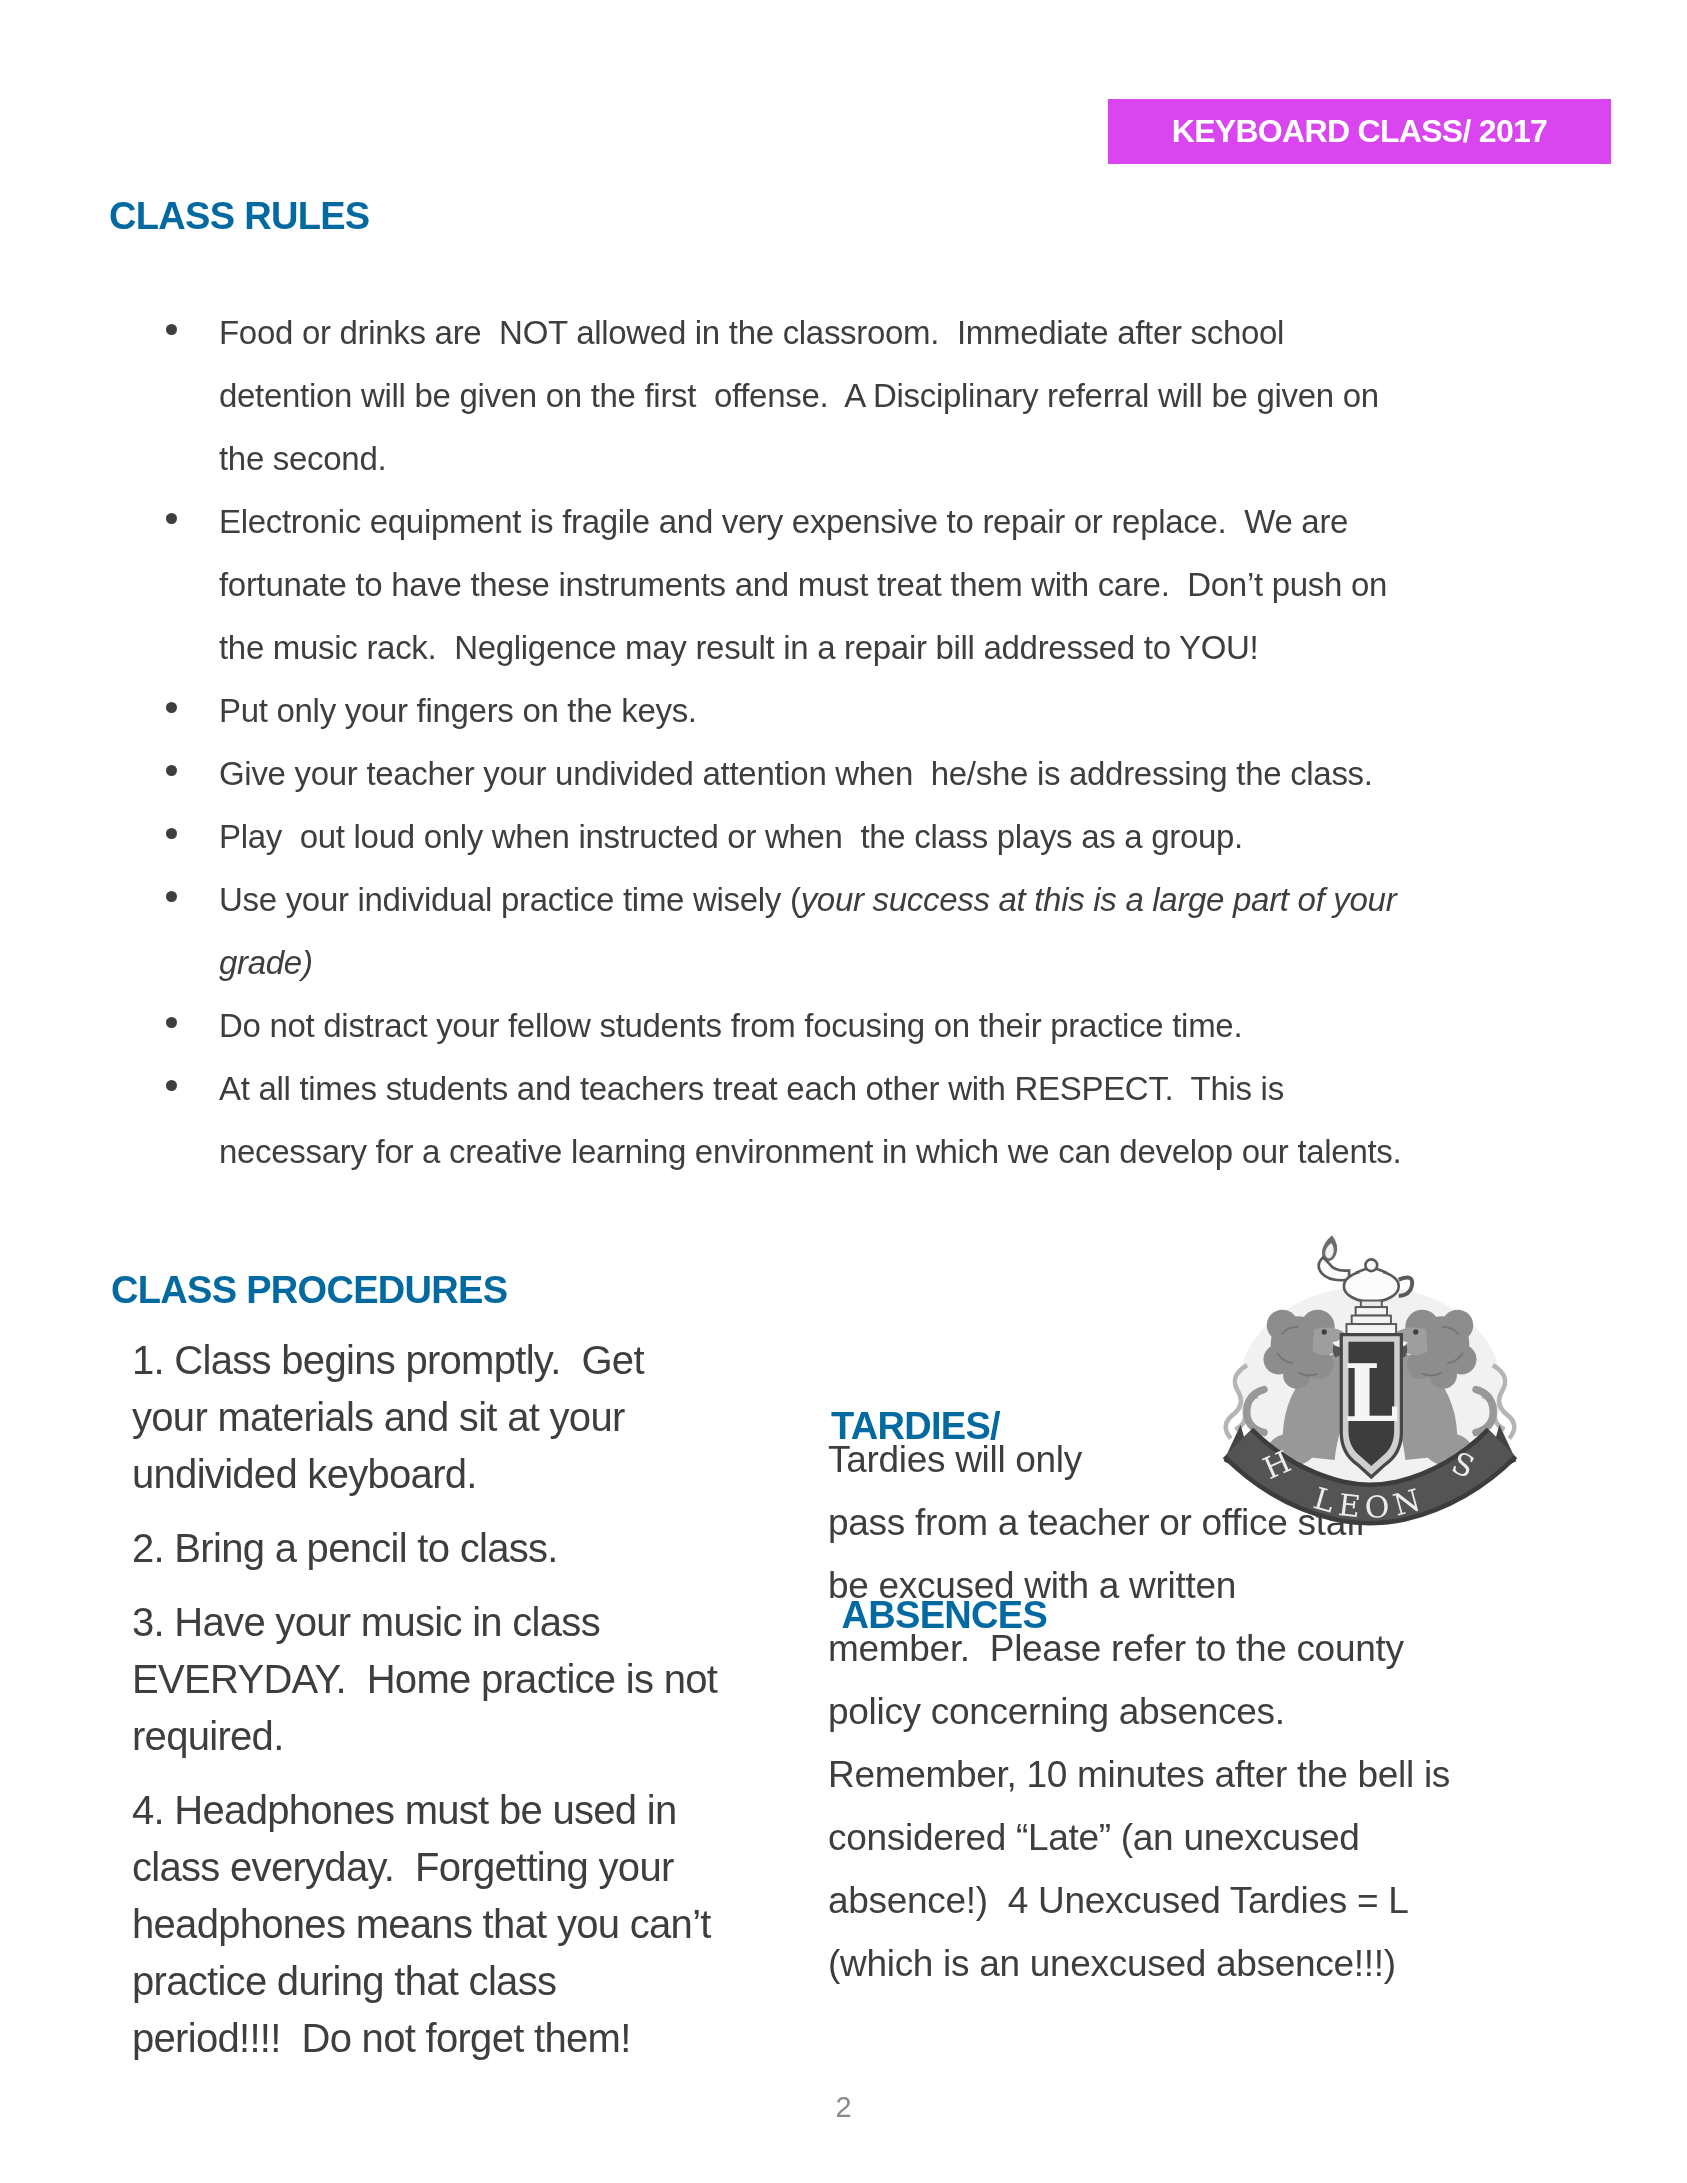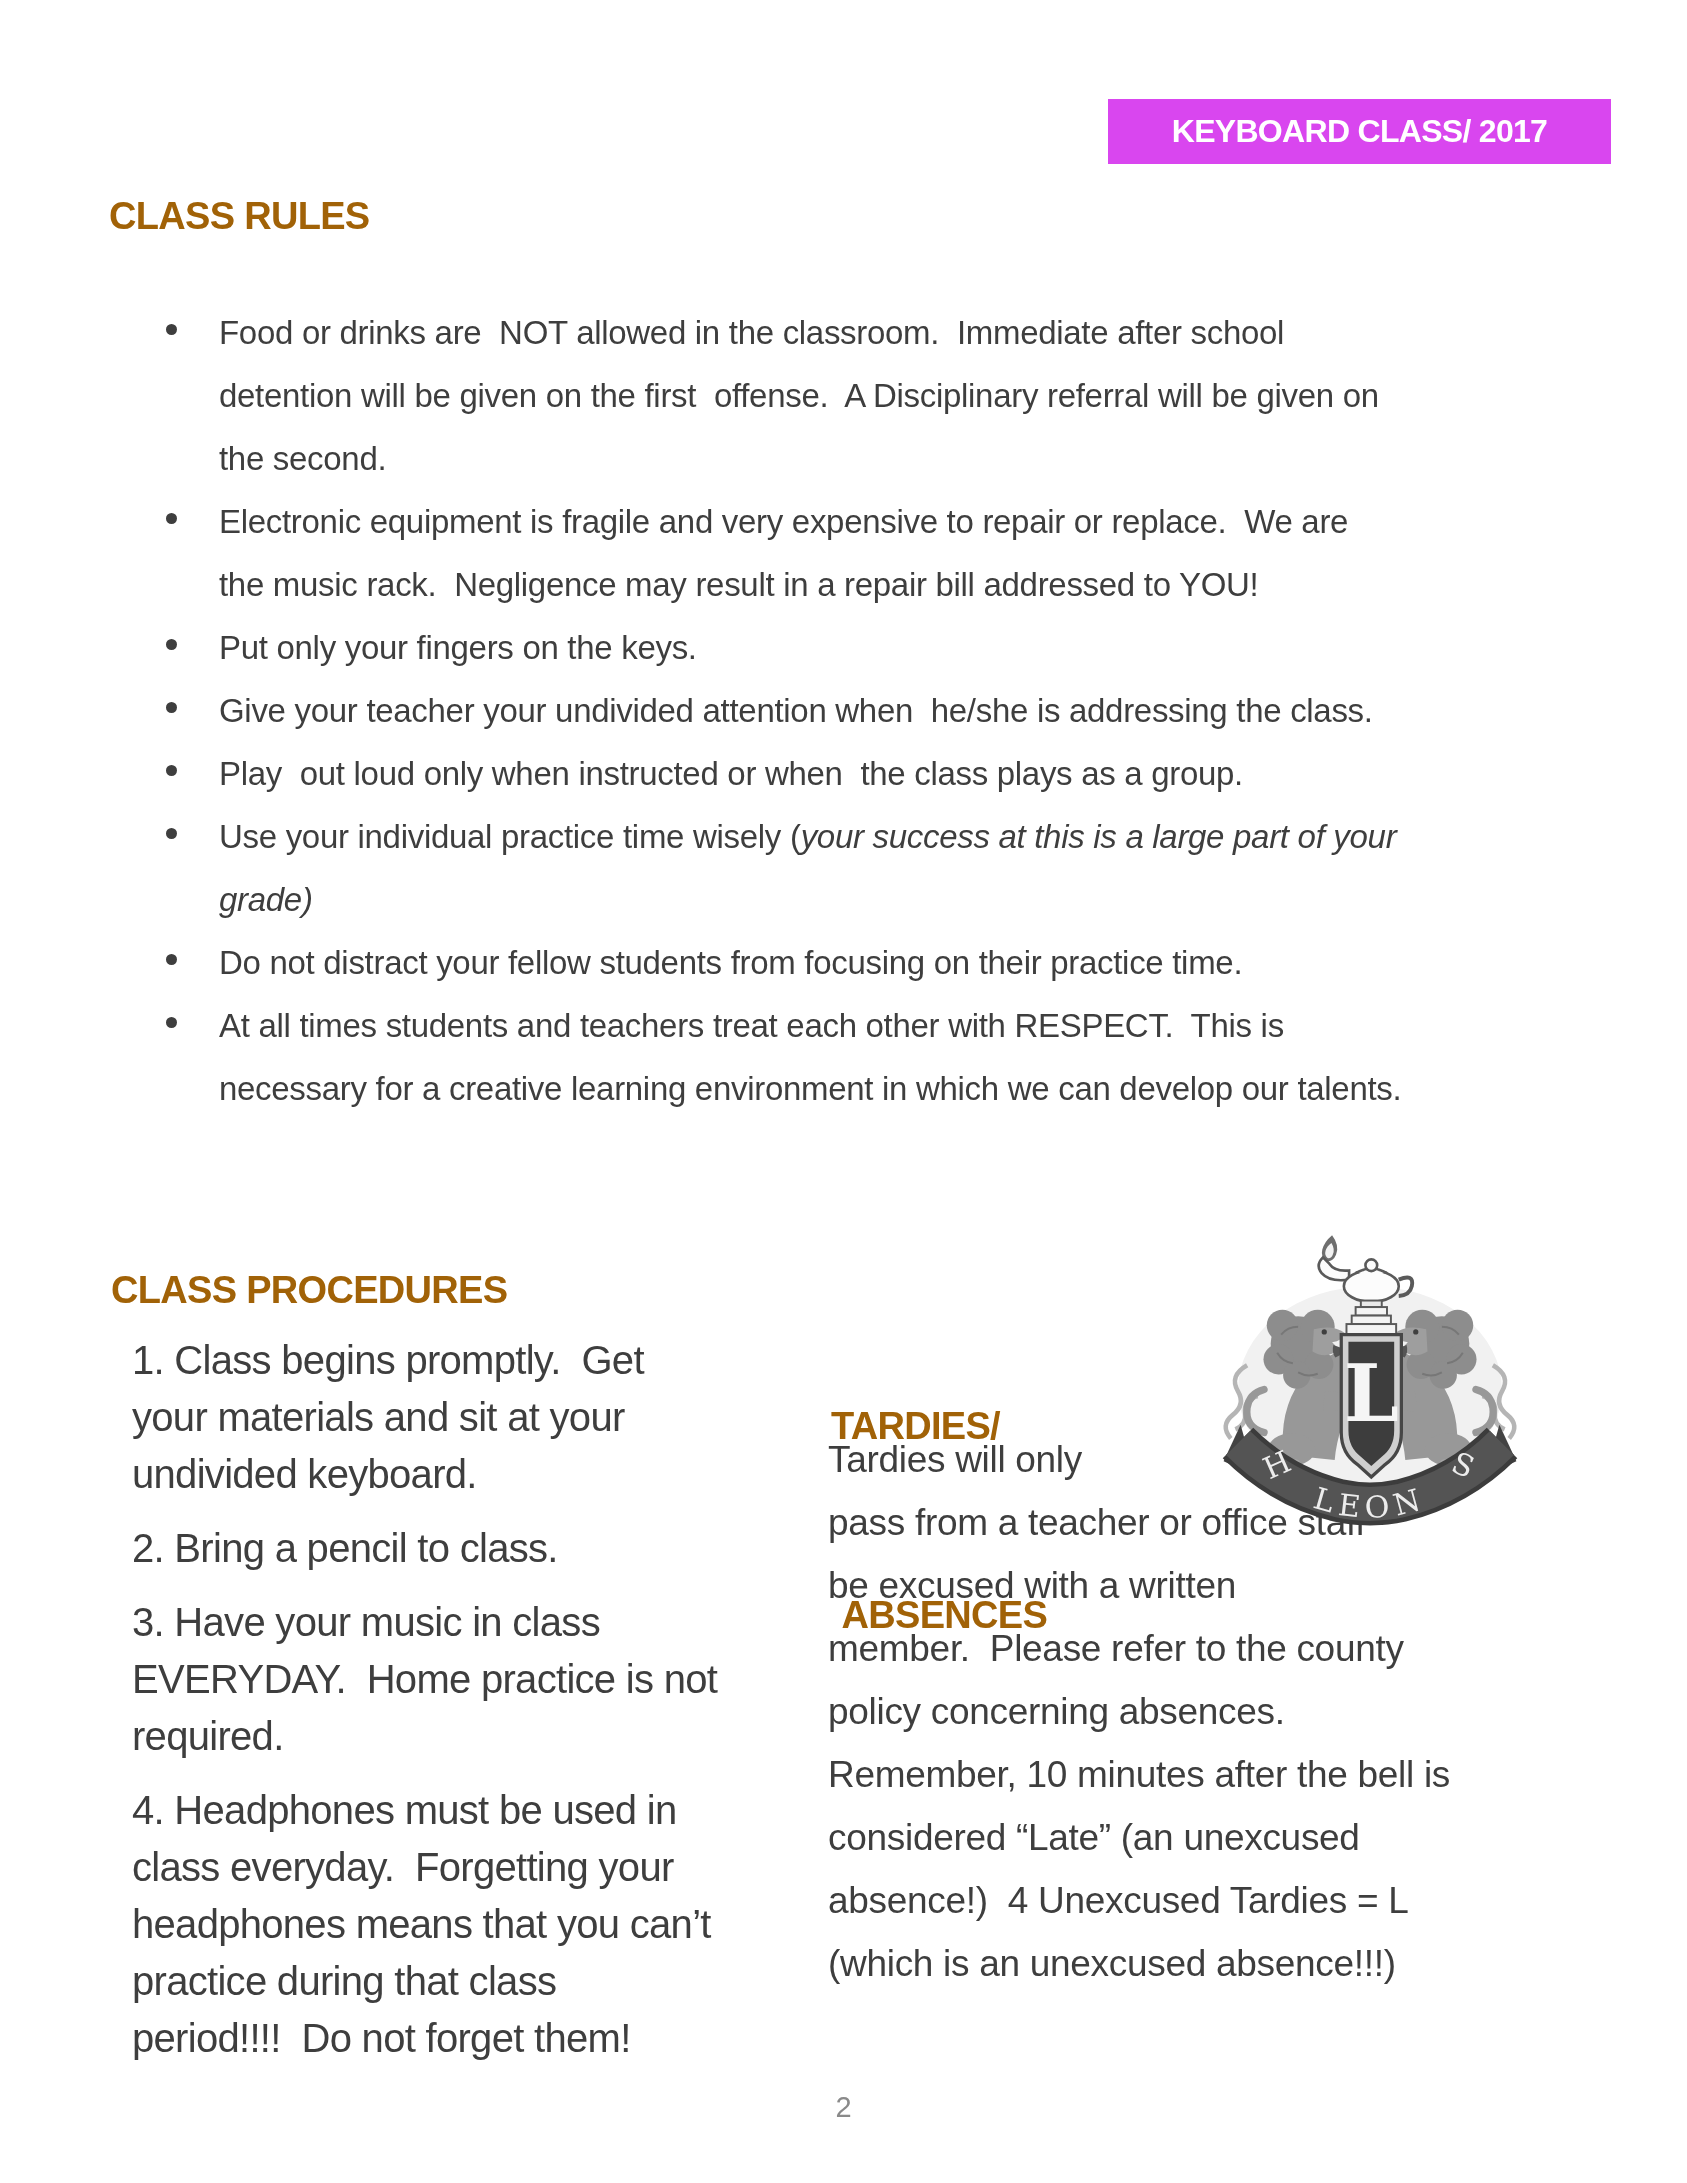--- a/index.html
+++ b/index.html
@@ -17,21 +17,21 @@
   .header-banner{
     position:absolute;left:1108px;top:99px;width:503px;height:65px;
     background:#d946ef;color:#ffffff;
     display:flex;align-items:center;justify-content:center;
     font-size:32px;font-weight:bold;letter-spacing:-0.7px;
   }
 
   
   .sec-heading{
     position:absolute;
-    font-size:38px;font-weight:bold;letter-spacing:-0.7px;color:#a16207;
+    font-size:38px;font-weight:bold;letter-spacing:-0.7px;color:#0369a1;
     white-space:pre-wrap;
   }
   #rules-title{left:109px;top:195px;}
   #procedures-title{left:111px;top:1269px;}
   .tardies-title{left:831px;top:1269px;line-height:63px;width:463px;}
   .tardies-title .line2{margin-left:10.6px;}
 
   
   .rules-list{
     position:absolute;left:211px;top:293px;width:1396px;
@@ -81,20 +81,21 @@
   <ul class="rules-list">
     <li>
       <span class="dot"></span>
       <span class="line">Food or drinks are  NOT allowed in the classroom.  Immediate after school</span>
       <span class="line">detention will be given on the first  offense.  A Disciplinary referral will be given on</span>
       <span class="line">the second.</span>
     </li>
     <li>
       <span class="dot"></span>
       <span class="line">Electronic equipment is fragile and very expensive to repair or replace.  We are</span>
+      <span class="line">fortunate to have these instruments and must treat them with care.  Don’t push on</span>
       <span class="line">the music rack.  Negligence may result in a repair bill addressed to YOU!</span>
     </li>
     <li>
       <span class="dot"></span>
       <span class="line">Put only your fingers on the keys.</span>
     </li>
     <li>
       <span class="dot"></span>
       <span class="line">Give your teacher your undivided attention when  he/she is addressing the class.</span>
     </li>

